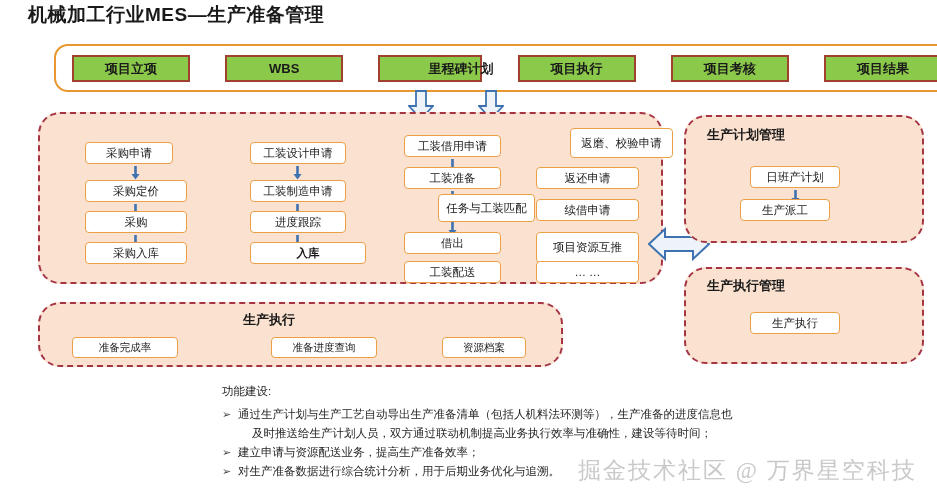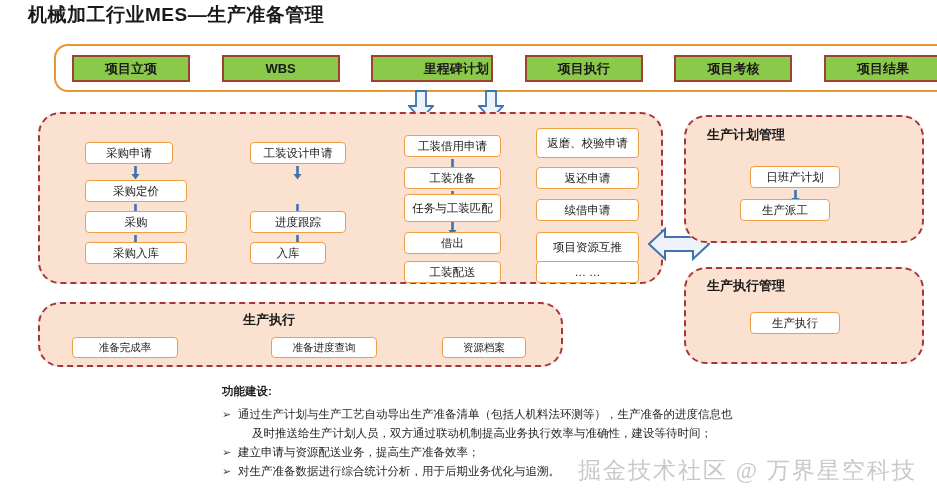--- a/index.html
+++ b/index.html
@@ -30,21 +30,21 @@
     position:absolute;inset:0;display:flex;align-items:center;
     justify-content:space-between;padding:0 16px;box-sizing:border-box;
   }
   .phase-chip{
     background:#8BC94A;border:2px solid #A0402F;
     color:#1a1a1a;font-size:13px;font-weight:bold;
     height:27px;line-height:23px;text-align:center;
     box-sizing:border-box;white-space:nowrap;
   }
   .phase-chip.w1{width:118px;}
-  .phase-chip.w2{width:122px;padding-left:48px;}
+  .phase-chip.w2{width:104px;padding-left:48px;}
 
   
   .down-arrow{position:absolute;width:26px;height:30px;}
   .dbl-arrow{position:absolute;width:62px;height:42px;}
 
   
   .dash-panel{
     position:absolute;box-sizing:border-box;
     background:#FBE2D0;
     border:2px dashed #A53545;
@@ -56,30 +56,30 @@
   }
 
   
   .fbox{
     position:absolute;box-sizing:border-box;
     background:#ffffff;border:1.5px solid #ED9F45;border-radius:4px;
     color:#1a1a1a;font-size:11.5px;
     display:flex;align-items:center;justify-content:center;
     text-align:center;line-height:12.5px;padding:0 2px;
   }
-  .fbox.two-line{line-height:12px;}
+  .fbox.two-line{line-height:12px;margin-left:34px;}
 
   .varrow{position:absolute;width:9px;height:14px;}
 
   
   #notes{
     position:absolute;left:222px;top:384px;width:700px;
     color:#1f1f1f;
   }
-  #notes-heading{font-size:11.5px;font-weight:bold;margin-bottom:7px;}
+  #notes-heading{font-size:11.5px;font-weight:normal;margin-bottom:7px;}
   .note-row{
     display:flex;align-items:flex-start;
     font-size:11.5px;line-height:16px;margin-bottom:3px;
   }
   .note-bullet{
     width:16px;flex:none;color:#444;font-size:11px;line-height:16px;
   }
   .note-text{flex:1;}
   .note-cont{padding-left:30px;font-size:11.5px;line-height:16px;margin-bottom:3px;}
 
@@ -128,28 +128,29 @@
   <div class="fbox" style="left:85px;top:211px;width:102px;height:22px;">采购</div>
   <svg class="varrow" style="left:131px;top:235px;" viewBox="0 0 9 14">
       <polygon points="3.2,0 5.8,0 5.8,8 8.6,8 4.5,13.5 0.4,8 3.2,8" fill="#3F72B0"></polygon>
     </svg>
   <div class="fbox" style="left:85px;top:242px;width:102px;height:22px;">采购入库</div>
 
   <div class="fbox" style="left:250px;top:142px;width:96px;height:22px;">工装设计申请</div>
   <svg class="varrow" style="left:293px;top:166px;" viewBox="0 0 9 14">
       <polygon points="3.2,0 5.8,0 5.8,8 8.6,8 4.5,13.5 0.4,8 3.2,8" fill="#3F72B0"></polygon>
     </svg>
+  <div class="fbox" style="left:250px;top:180px;width:96px;height:22px;">工装制造申请</div>
   <svg class="varrow" style="left:293px;top:204px;" viewBox="0 0 9 14">
       <polygon points="3.2,0 5.8,0 5.8,8 8.6,8 4.5,13.5 0.4,8 3.2,8" fill="#3F72B0"></polygon>
     </svg>
   <div class="fbox" style="left:250px;top:211px;width:96px;height:22px;">进度跟踪</div>
   <svg class="varrow" style="left:293px;top:235px;" viewBox="0 0 9 14">
       <polygon points="3.2,0 5.8,0 5.8,8 8.6,8 4.5,13.5 0.4,8 3.2,8" fill="#3F72B0"></polygon>
     </svg>
-  <div class="fbox" style="left:250px;top:242px;width:76px;height:22px;">入库</div>
+  <div class="fbox" style="left:250px;top:242px;width:116px;height:22px;font-weight:bold;">入库</div>
 
   <div class="fbox" style="left:404px;top:135px;width:97px;height:22px;">工装借用申请</div>
   <svg class="varrow" style="left:448px;top:159px;" viewBox="0 0 9 14">
       <polygon points="3.2,0 5.8,0 5.8,8 8.6,8 4.5,13.5 0.4,8 3.2,8" fill="#3F72B0"></polygon>
     </svg>
   <div class="fbox" style="left:404px;top:167px;width:97px;height:22px;">工装准备</div>
   <svg class="varrow" style="left:448px;top:191px;" viewBox="0 0 9 14">
       <polygon points="3.2,0 5.8,0 5.8,8 8.6,8 4.5,13.5 0.4,8 3.2,8" fill="#3F72B0"></polygon>
     </svg>
   <div class="fbox two-line" style="left:404px;top:194px;width:97px;height:28px;">任务与工装匹配</div>

